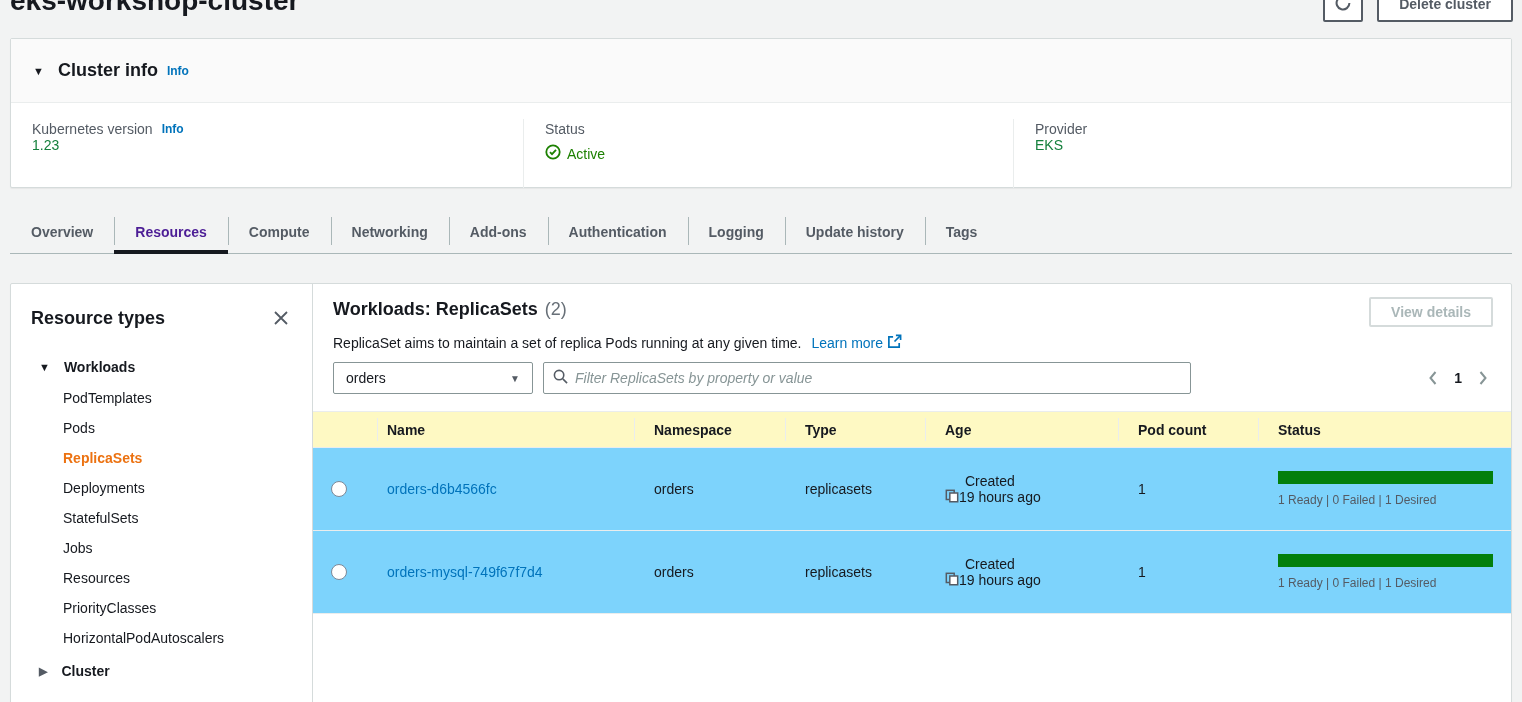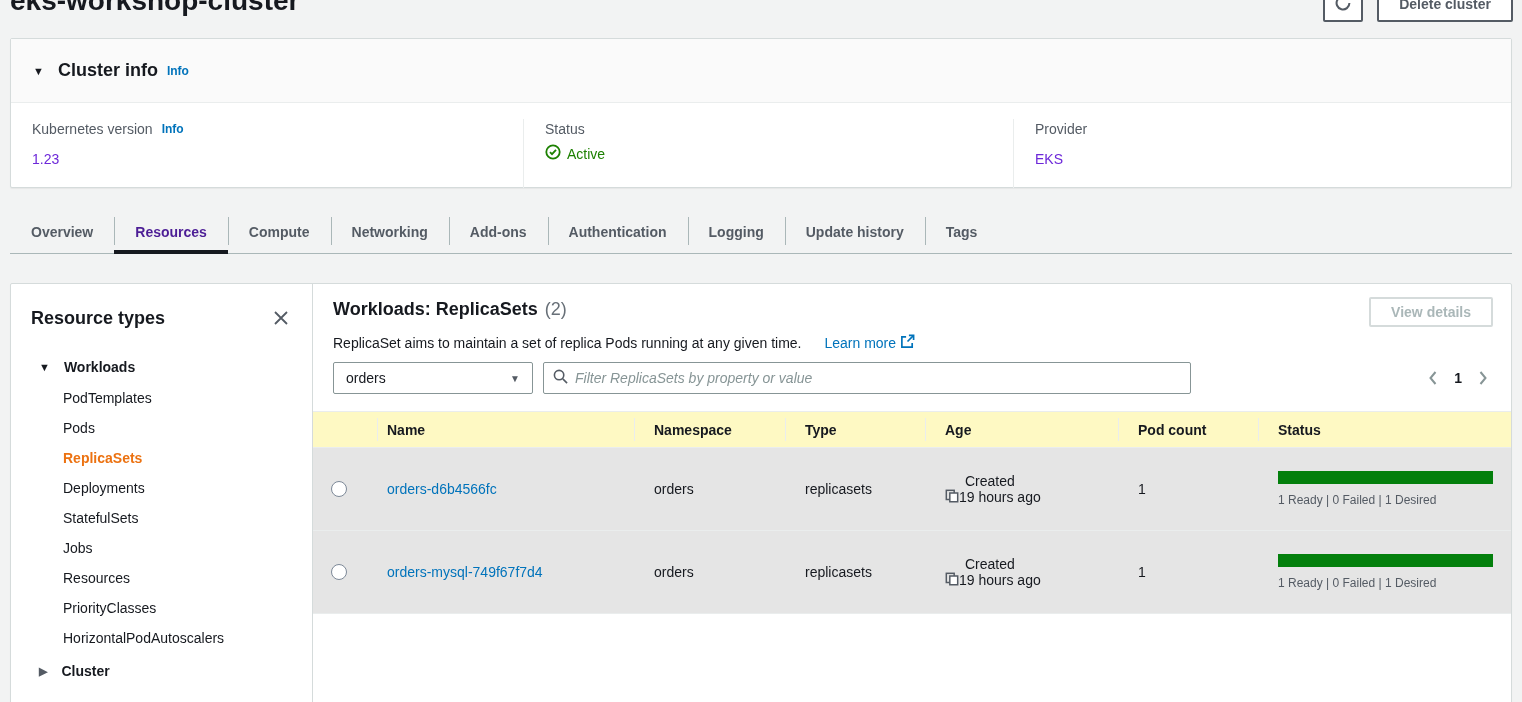--- a/index.html
+++ b/index.html
@@ -41,21 +41,21 @@
   .caret-down { font-size:11px; color:#16191f; margin-right:14px; }
   .caret-right { font-size:11px; color:#545b64; margin-right:14px; }
   .ci-title { font-size:18px; font-weight:bold; }
   .info-link { font-size:12px; font-weight:bold; color:#0073bb; margin-left:9px; cursor:pointer; }
   .ci-body { display:flex; padding:16px 0 0 0; height:85px; }
   .ci-col { padding:2px 0 0 21px; }
   .ci-col.c1 { width:512px; }
   .ci-col.c2 { width:490px; border-left:1px solid #eaeded; }
   .ci-col.c3 { flex:1; border-left:1px solid #eaeded; }
   .ci-label { font-size:14px; color:#545b64; display:flex; align-items:center; }
-  .ci-value { font-size:14px; color:#6d28d9; margin-top:14px; }
+  .ci-value { font-size:14px; color:#15803d; margin-top:0; }
   .status-active { display:flex; align-items:center; gap:6px; color:#1d8102; font-size:14px; margin-top:7px; }
 
   
   .tabs-wrap { position:absolute; left:10px; top:210px; right:10px; height:44px; }
   .tabs-underline { position:absolute; left:0; right:0; bottom:0; height:1px; background:#aab7b8; }
   .tabs { display:flex; height:44px; position:relative; }
   .tab {
     position:relative; padding:0 21px; display:flex; align-items:center;
     font-size:14px; font-weight:bold; color:#545b64; cursor:pointer; white-space:nowrap;
   }
@@ -80,21 +80,21 @@
   .sb-item { padding-left:52px; font-size:14px; line-height:30px; color:#16191f; cursor:pointer; white-space:nowrap; }
   .sb-item.selected { color:#ec7211; font-weight:bold; }
   .sb-group.collapsed { margin-top:10px; }
 
   
   .main { flex:1; position:relative; }
   .main-title-row { position:absolute; left:20px; top:15px; display:flex; align-items:baseline; gap:7px; }
   .main-title { font-size:18px; font-weight:bold; }
   .main-count { font-size:18px; color:#687078; }
   .view-details { position:absolute; right:18px; top:13px; }
-  .main-desc { position:absolute; left:20px; top:50px; font-size:14px; display:flex; align-items:center; gap:17px; white-space:nowrap; }
+  .main-desc { position:absolute; left:20px; top:50px; font-size:14px; display:flex; align-items:center; gap:4px; white-space:nowrap; }
   .learn-more { color:#0073bb; cursor:pointer; margin-left:6px; display:flex; align-items:center; gap:4px; }
 
   .filter-row { position:absolute; left:20px; top:78px; right:20px; height:32px; display:flex; }
   .ns-select {
     width:200px; height:32px; border:1px solid #879596; border-radius:2px; background:#fff;
     display:flex; align-items:center; padding:0 12px; font-size:14px; cursor:pointer;
   }
   .ns-select .sel-caret { margin-left:auto; font-size:10px; color:#545b64; }
   .search-box {
     margin-left:10px; width:648px; height:32px; border:1px solid #879596; border-radius:2px;
@@ -109,21 +109,21 @@
   .pg-btn { display:flex; align-items:center; cursor:pointer; }
   .pg-num { font-size:14px; font-weight:bold; color:#16191f; }
 
   
   .table { position:absolute; left:0; right:0; top:127px; }
   .thead {
     display:flex; height:37px; align-items:center; background:#fef9c3;
     border-top:1px solid #eaeded; border-bottom:1px solid #eaeded;
     font-size:14px; font-weight:bold; color:#16191f;
   }
-  .trow { display:flex; height:83px; align-items:center; border-bottom:1px solid #eaeded; font-size:14px; background:#e5e5e5; }
+  .trow { display:flex; height:83px; align-items:center; border-bottom:1px solid #eaeded; font-size:14px; background:#7dd3fc; }
   .col-sel { width:64px; display:flex; align-items:center; }
   .col-name { width:257px; padding-left:10px; }
   .col-ns { width:151px; padding-left:20px; }
   .col-type { width:140px; padding-left:20px; }
   .col-age { width:193px; padding-left:20px; }
   .col-pod { width:140px; padding-left:20px; }
   .col-status { flex:1; padding-left:20px; padding-right:18px; }
   .hcell { position:relative; height:37px; display:flex; align-items:center; }
   .hcell.sep::before { content:""; position:absolute; left:0; top:7px; height:23px; width:1px; background:#eaeded; }
   .radio {

